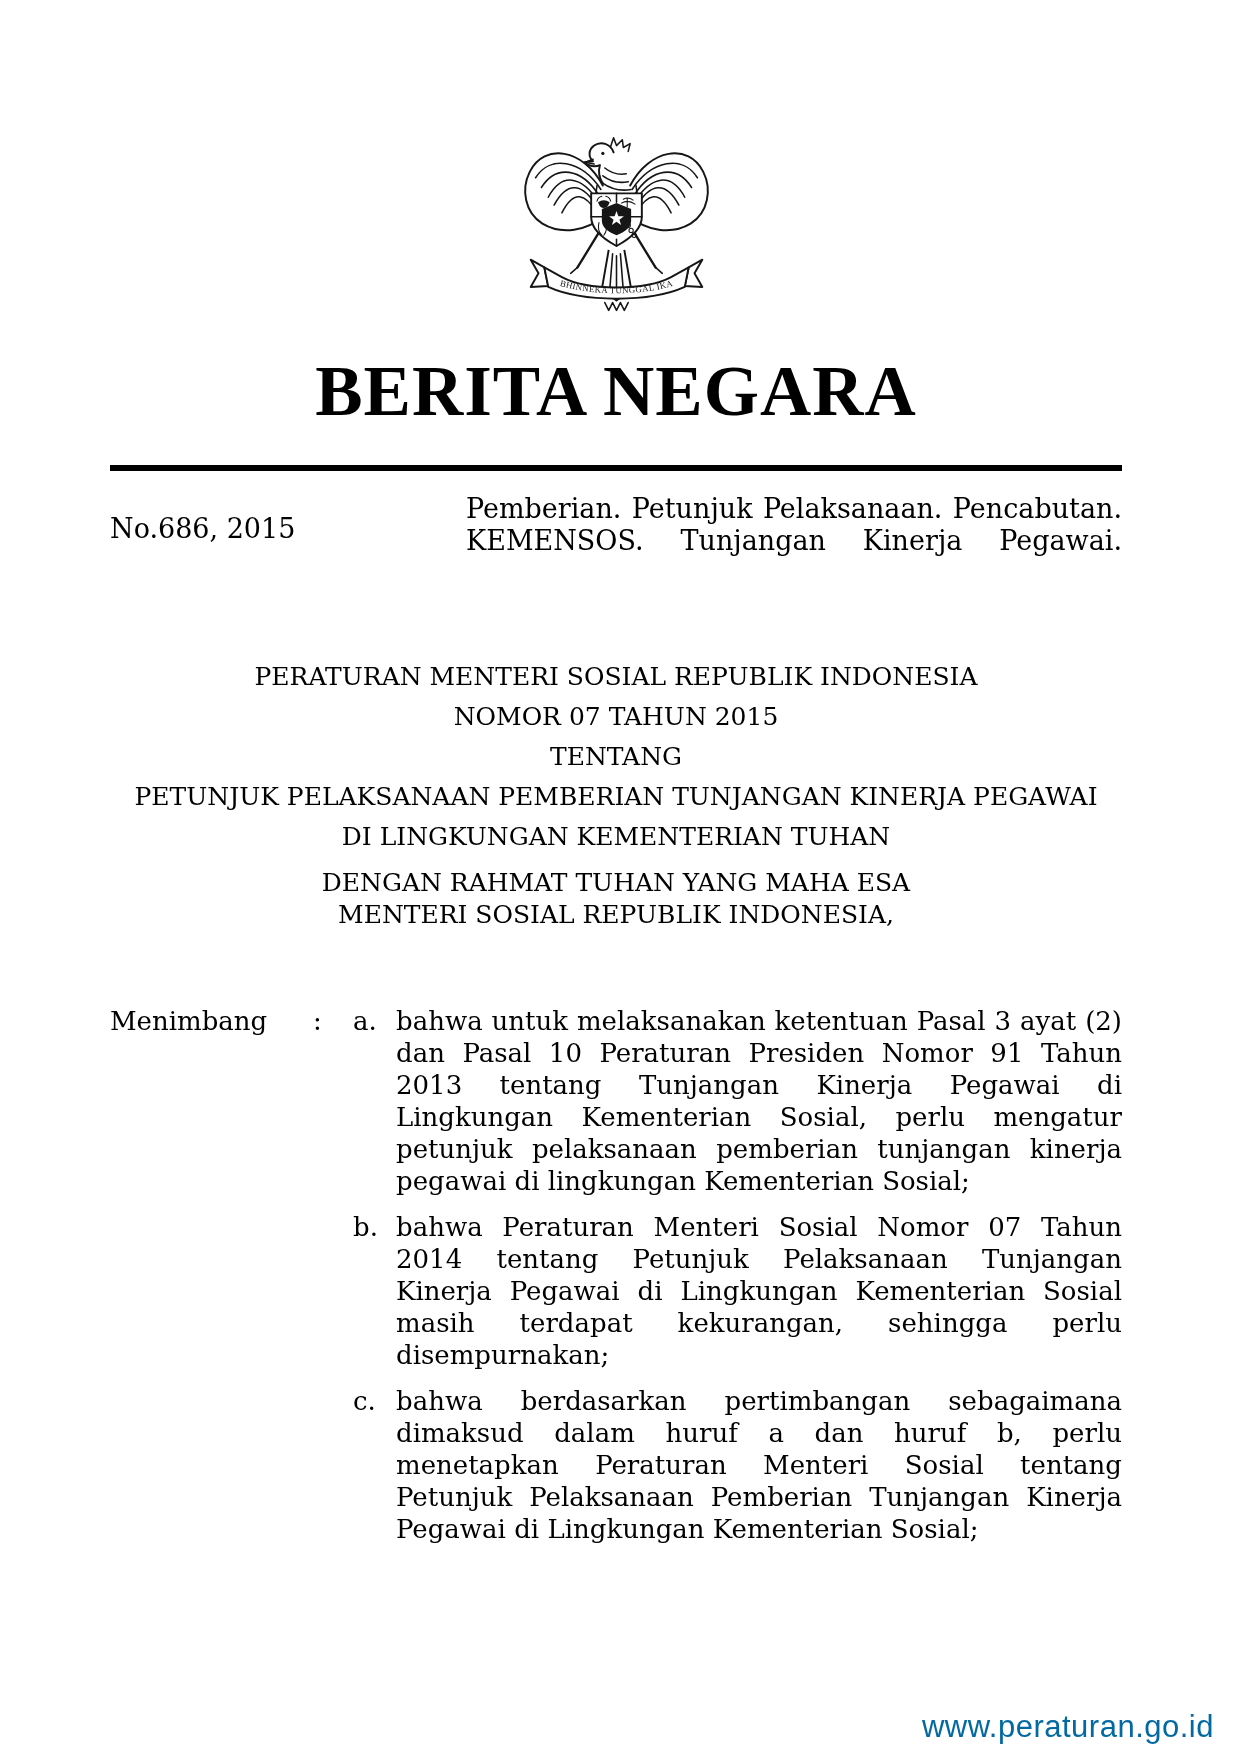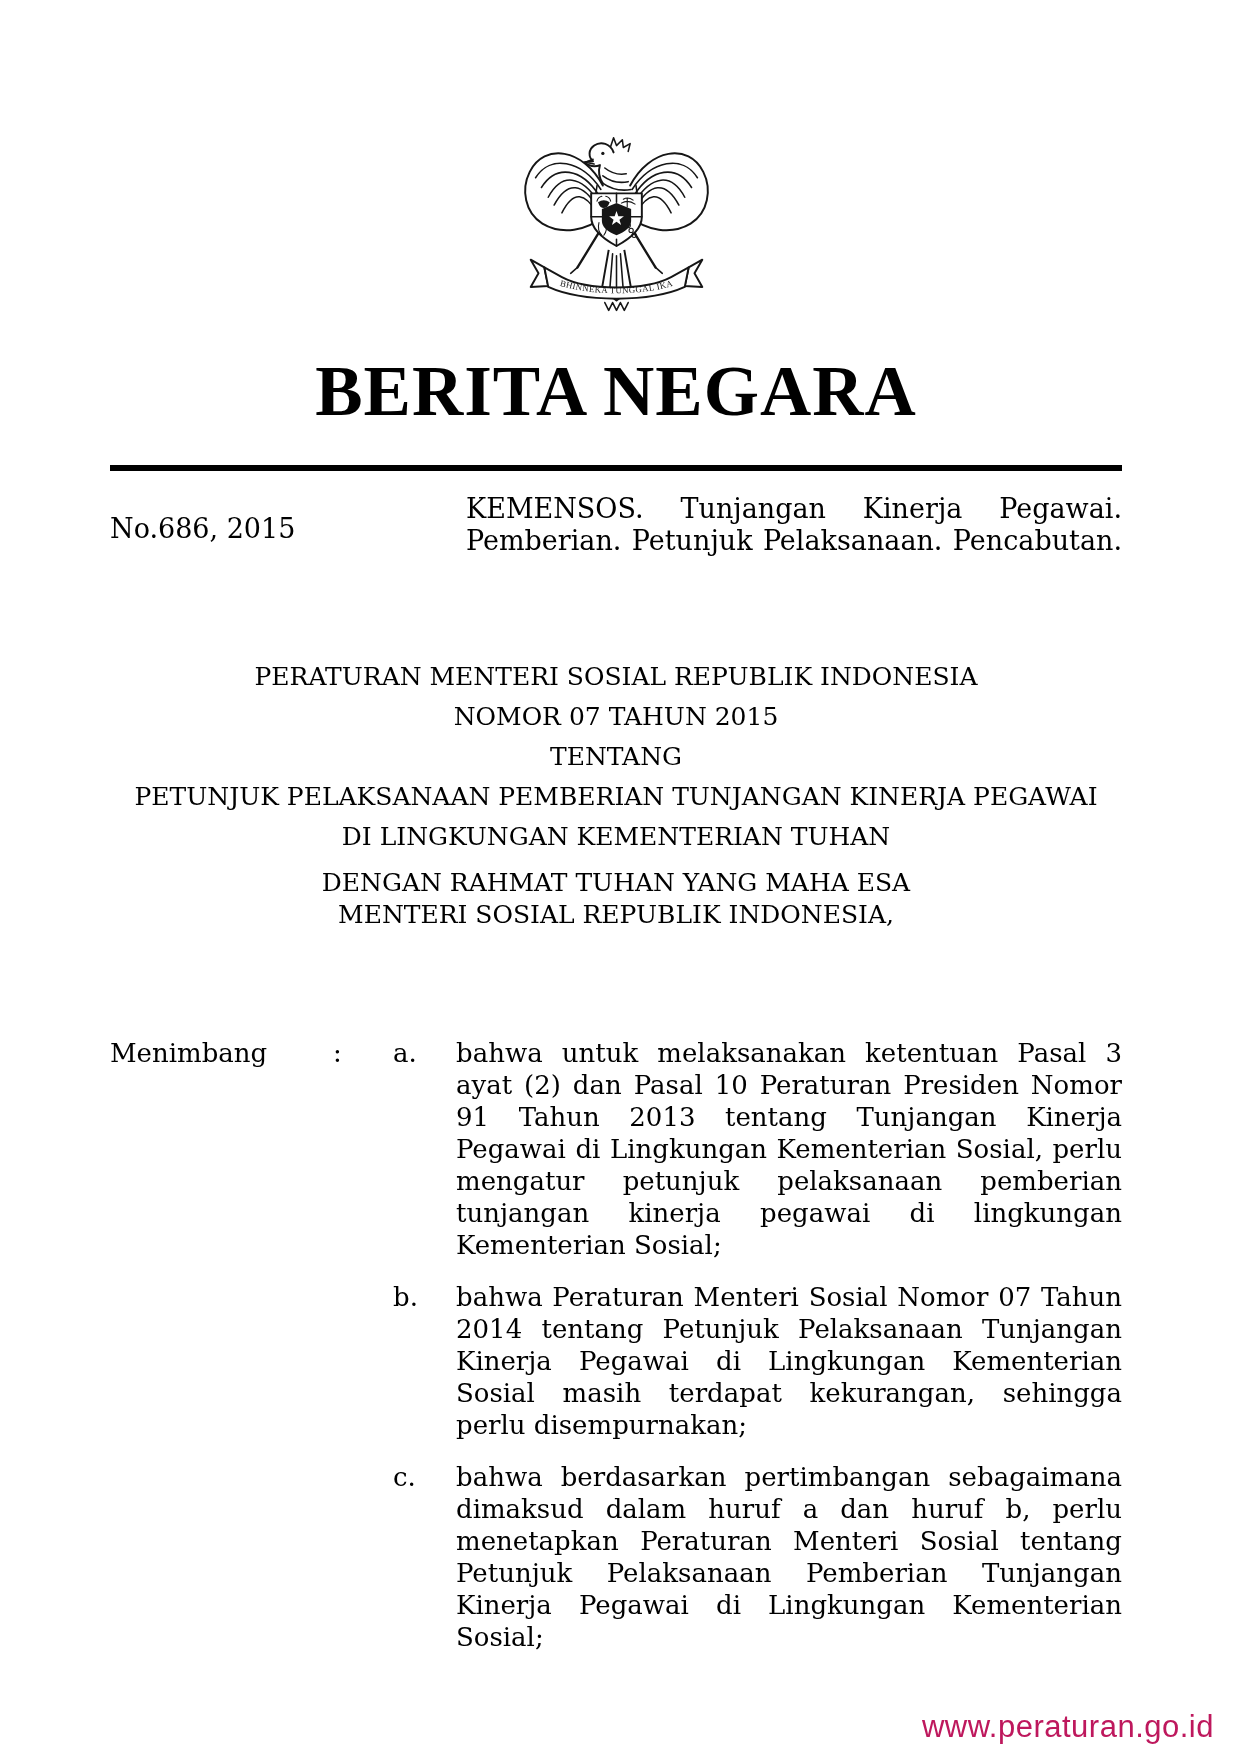--- a/index.html
+++ b/index.html
@@ -31,34 +31,33 @@
   .gazette-row { display:flex; margin-top:22px; align-items:flex-start; }
   .gazette-number { width:356px; font-size:27px; line-height:32px;margin-top:20px; }
   .gazette-subject { flex:1; font-size:27px; line-height:32px; }
   .subject-line { text-align:justify; text-align-last:justify; }
 
   .title-block { margin-top:100px; text-align:center; font-size:25px; line-height:40px; white-space:nowrap; }
   .invocation { margin-top:12px; text-align:center; font-size:25px; line-height:28px; }
   .authority  { margin-top:4px; text-align:center; font-size:25px; line-height:28px; }
 
   .consider {
-    margin-top:108px;
+    margin-top:76px;
     display:grid;
     grid-template-columns:203px 40px 43px 1fr;
     row-gap:14px;
     font-size:26px;
     line-height:32px;
-    gap:20px;
   }
   .c-text { text-align:justify; text-justify:inter-word; }
 
   .footer {
     position:absolute; right:26px; bottom:10px;
     font-family:"Liberation Sans", sans-serif;
-    font-size:31px; color:#be185d;
+    font-size:31px; color:#0369a1;
     letter-spacing:0.5px;
   }
 
   .emblem-line { stroke:#161616; fill:none; stroke-width:1.6; stroke-linecap:round; stroke-linejoin:round; }
   .emblem-outline { stroke:#161616; fill:#ffffff; stroke-width:2; stroke-linejoin:round; }
   .emblem-fill { fill:#161616; stroke:none; }
   .motto-text { font-family:"Liberation Serif", serif; font-size:9px; letter-spacing:0.4px; fill:#161616; }
 </style>
 </head>
 <body>
@@ -121,22 +120,22 @@
 
   <div class="masthead">
     <div>BERITA NEGARA</div>
   </div>
 
   <div class="rule"></div>
 
   <div class="gazette-row">
     <div class="gazette-number">No.686, 2015</div>
     <div class="gazette-subject">
+      <div class="subject-line">Pemberian. Petunjuk Pelaksanaan. Pencabutan.</div>
       <div class="subject-line">KEMENSOS. Tunjangan Kinerja Pegawai.</div>
-      <div class="subject-line">Pemberian. Petunjuk Pelaksanaan. Pencabutan.</div>
     </div>
   </div>
 
   <div class="title-block">
     <div>PERATURAN MENTERI SOSIAL REPUBLIK INDONESIA</div>
     <div>NOMOR 07 TAHUN 2015</div>
     <div>TENTANG</div>
     <div>PETUNJUK PELAKSANAAN PEMBERIAN TUNJANGAN KINERJA PEGAWAI</div>
     <div>DI LINGKUNGAN KEMENTERIAN TUHAN</div>
   </div>

